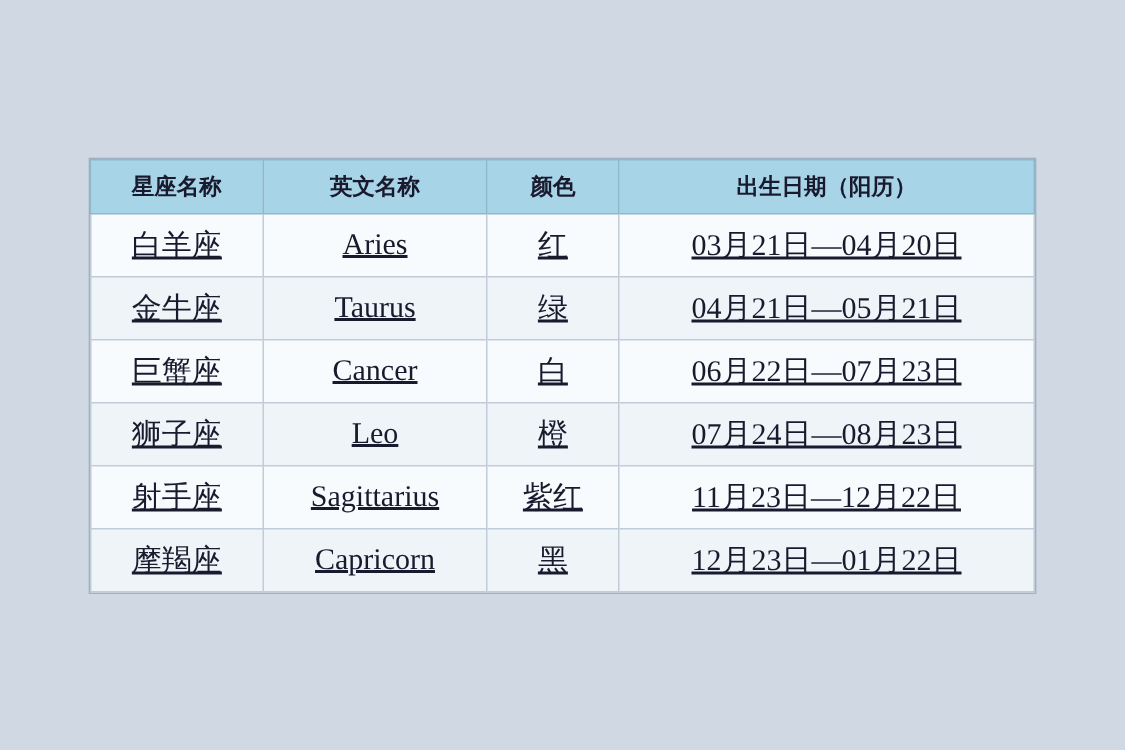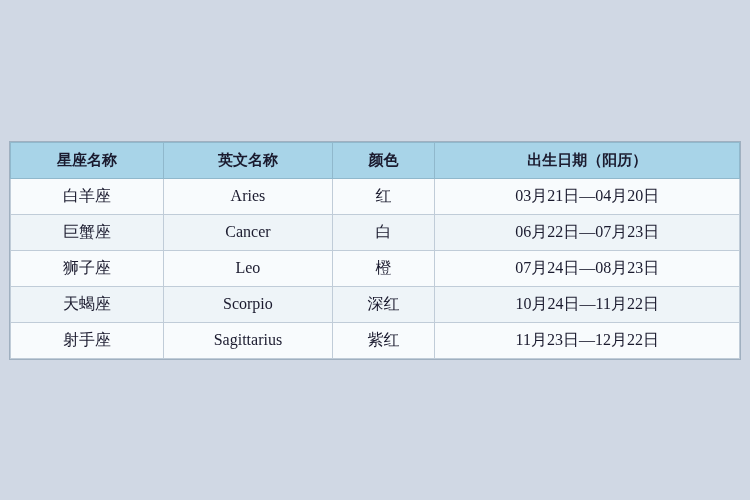--- a/index.html
+++ b/index.html
@@ -13,21 +13,21 @@
       background-color: #d0d8e4;
       display: flex;
       align-items: center;
       justify-content: center;
       font-family: "SimSun", "宋体", serif;
       font-size: 14px;
     }
     .table-container {
       background-color: #f0f4f8;
       border: 1px solid #a0b0c0;
-      width: 732px;
+      width: 632px;
     }
     table {
       width: 100%;
       border-collapse: collapse;
     }
     thead tr {
       background-color: #a8d4e8;
     }
     thead th {
       border: 1px solid #90b8cc;
@@ -41,21 +41,22 @@
       background-color: #f8fbfd;
     }
     tbody tr:nth-child(even) {
       background-color: #eef4f8;
     }
     tbody td {
       border: 1px solid #c0ccd8;
       padding: 7px 12px;
       text-align: center;
       color: #1a1a2e;
-      font-size: 16px;
+      font-size: 20px;
+      text-decoration: underline;
     }
   </style>
 </head>
 <body>
 
 <div class="table-container">
   <table>
     <thead>
       <tr>
         <th>星座名称</th>
@@ -65,38 +66,44 @@
       </tr>
     </thead>
     <tbody id="table-body">
     <tr>
           <td>白羊座</td>
           <td>Aries</td>
           <td>红</td>
           <td>03月21日—04月20日</td>
         </tr>
         <tr>
+          <td>金牛座</td>
+          <td>Taurus</td>
+          <td>绿</td>
+          <td>04月21日—05月21日</td>
+        </tr>
+        <tr>
           <td>巨蟹座</td>
           <td>Cancer</td>
           <td>白</td>
           <td>06月22日—07月23日</td>
         </tr>
         <tr>
           <td>狮子座</td>
           <td>Leo</td>
           <td>橙</td>
           <td>07月24日—08月23日</td>
         </tr>
         <tr>
-          <td>天蝎座</td>
-          <td>Scorpio</td>
-          <td>深红</td>
-          <td>10月24日—11月22日</td>
-        </tr>
-        <tr>
           <td>射手座</td>
           <td>Sagittarius</td>
           <td>紫红</td>
           <td>11月23日—12月22日</td>
+        </tr>
+        <tr>
+          <td>摩羯座</td>
+          <td>Capricorn</td>
+          <td>黑</td>
+          <td>12月23日—01月22日</td>
         </tr>
       </tbody>
   </table>
 </div>
 
 </body></html>

